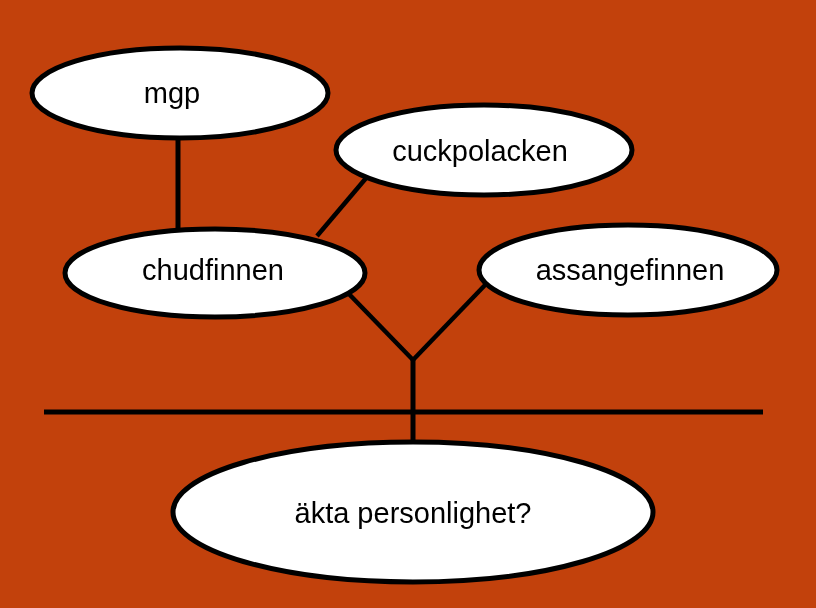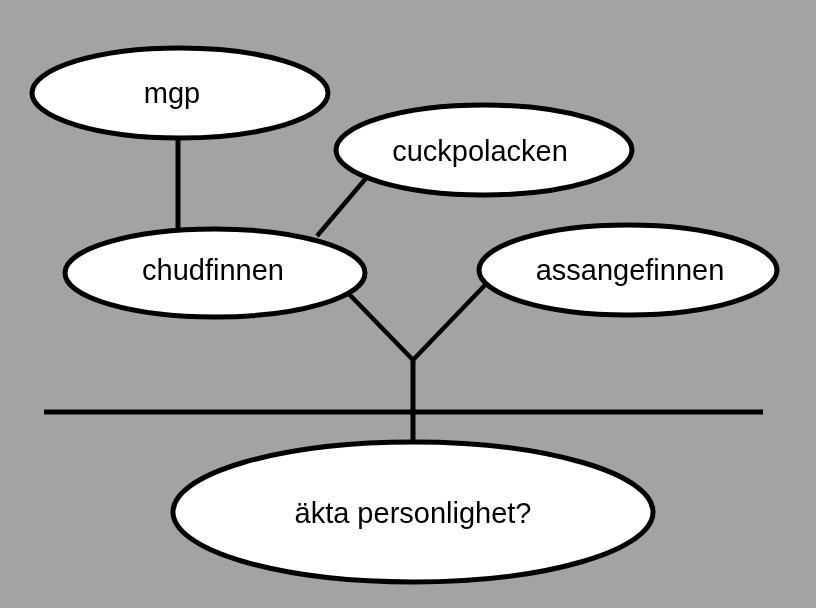--- a/index.html
+++ b/index.html
@@ -7,21 +7,21 @@
     padding: 0;
     width: 816px;
     height: 608px;
     background: #ffffff;
     overflow: hidden;
   }
   .canvas-wrap {
     position: relative;
     width: 816px;
     height: 608px;
-    background: #a3a3a3;
+    background: #c2410c;
   }
   svg {
     display: block;
   }
   .node-label {
     font-family: "Liberation Sans", sans-serif;
     font-size: 29px;
     font-weight: 400;
   }
 </style>

